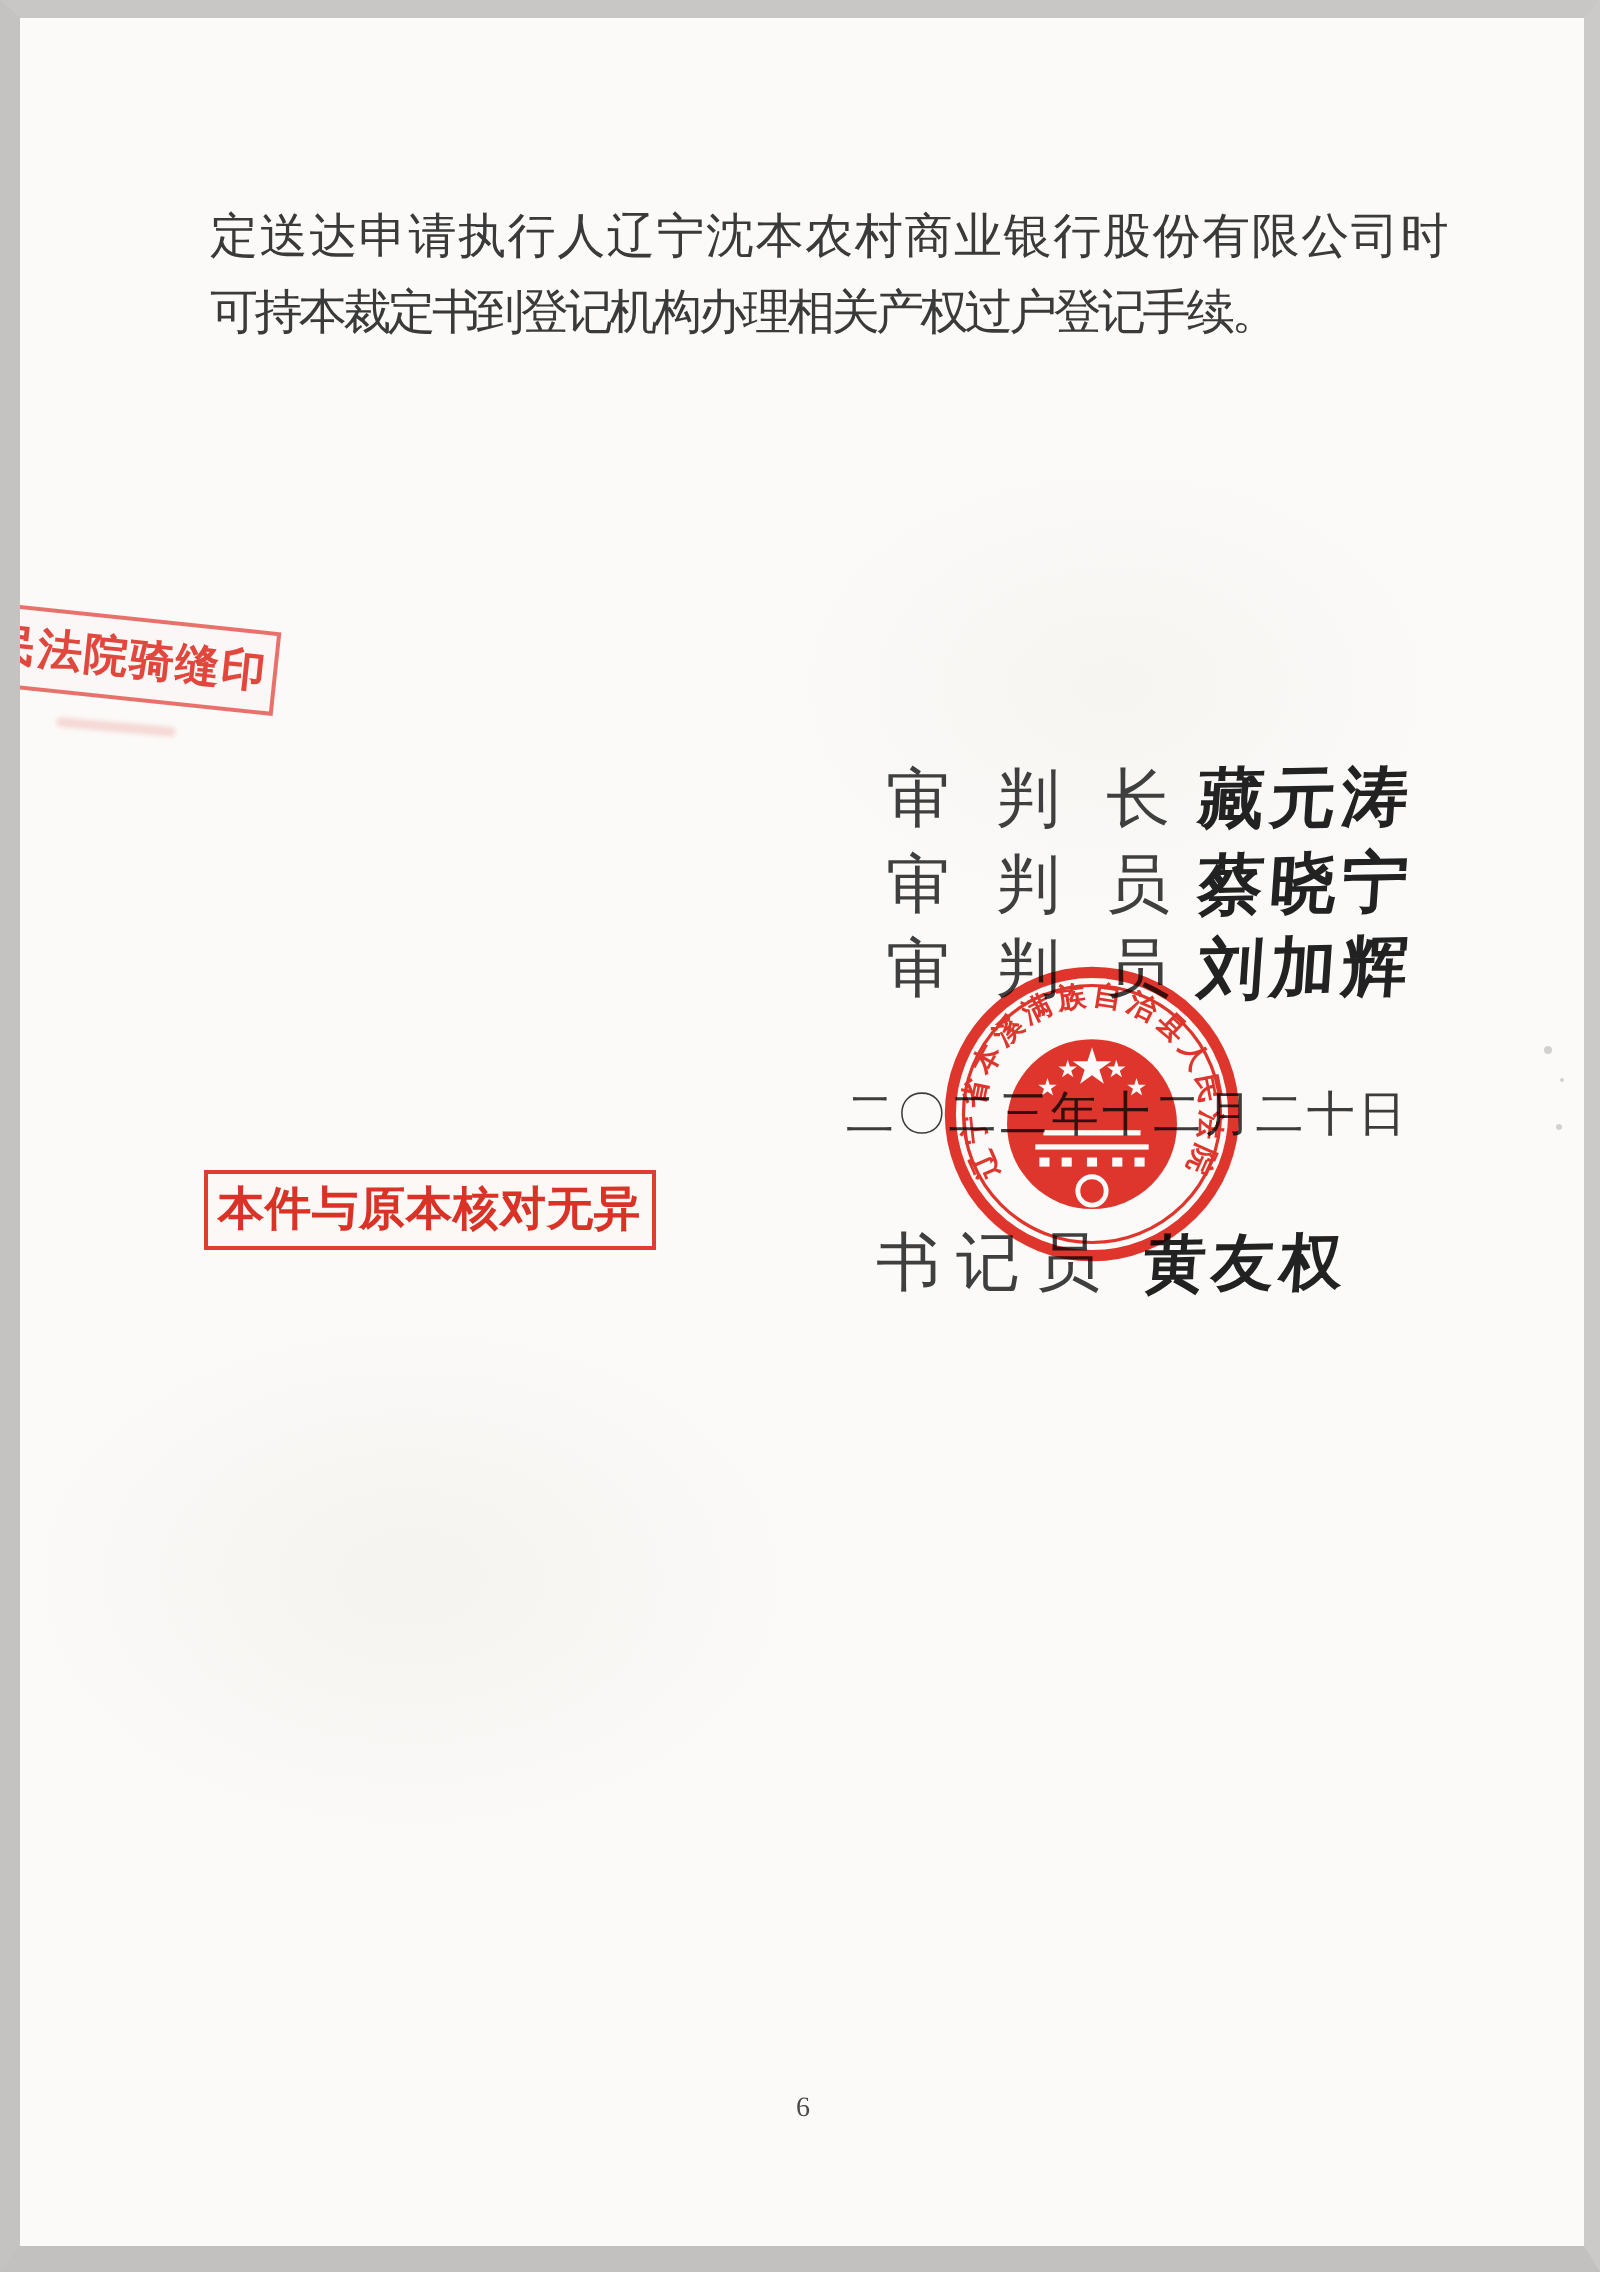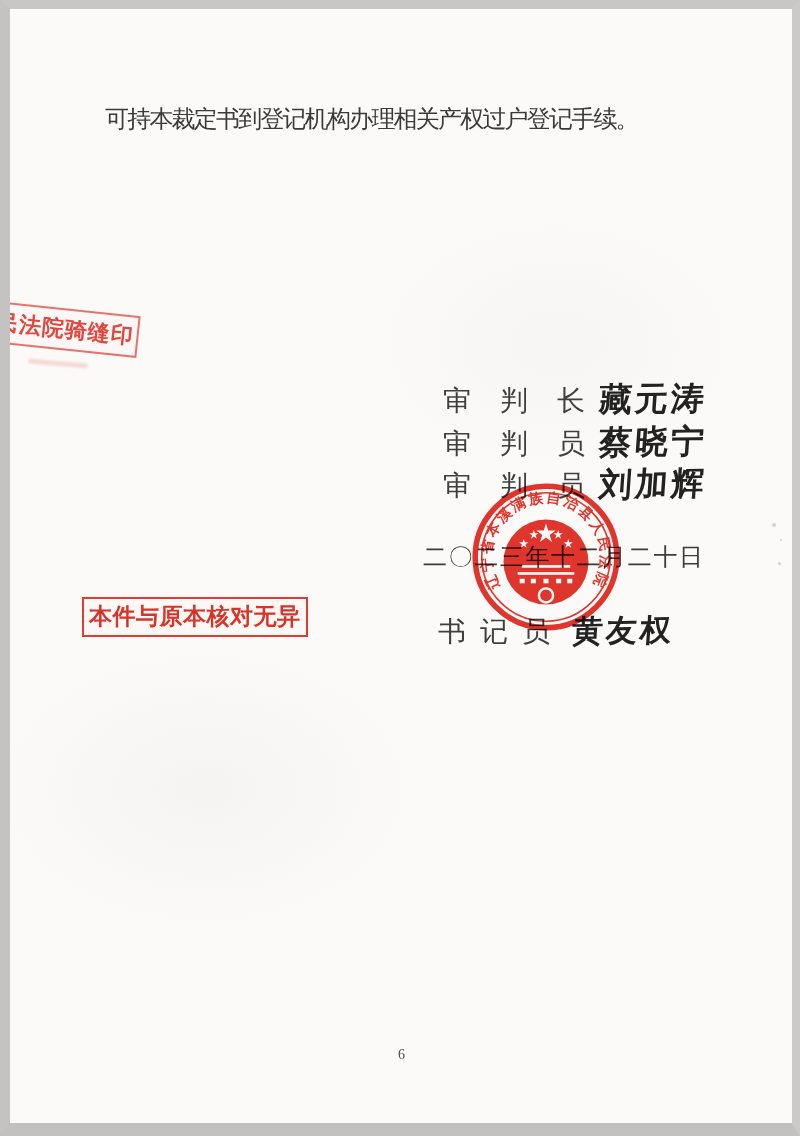--- a/index.html
+++ b/index.html
@@ -31,51 +31,51 @@
     border:2.5px solid rgba(225,70,60,.75);
     transform:rotate(6deg);
     color:#e0473d;font-weight:bold;font-size:22px;letter-spacing:1px;
     display:flex;align-items:center;justify-content:flex-end;
     padding-right:3px;white-space:nowrap;
     background:rgba(255,235,233,.15);
   }
   .smudge{left:18px;top:352px;width:60px;height:5px;background:rgba(232,120,112,.25);border-radius:3px;transform:rotate(5deg);filter:blur(1px);}
   
   .sigrow{white-space:nowrap;}
-  .role{display:inline-block;width:142px;text-align:justify;text-align-last:justify;font-size:28px;color:#3f3f3f;vertical-align:baseline;}
+  .role{display:inline-block;width:142px;text-align:justify;text-align-last:justify;font-size:32px;color:#3f3f3f;vertical-align:baseline;}
   .role-narrow{width:112px;}
   .handname{display:inline-block;margin-left:14px;font-size:33px;font-weight:bold;color:#222;transform:skewX(-5deg) rotate(-1deg);letter-spacing:3px;white-space:nowrap;}
   .row1{left:433px;top:368px;}
   .row2{left:433px;top:411px;}
   .row3{left:433px;top:453px;}
   .dateline{left:413px;top:532px;font-size:24px;letter-spacing:1.6px;color:#3c3c3c;white-space:nowrap;}
   .clerkrow{left:428px;top:601px;}
   .clerkrow .handname{font-size:31px;margin-left:22px;}
   
   .verify-stamp{
-    left:72px;top:576px;
+    left:92px;top:576px;
     border:2.5px solid #e03c31;
     color:#d93328;font-weight:bold;font-size:23px;letter-spacing:.5px;
     padding:2px 5px 3px 5px;white-space:nowrap;
     background:rgba(255,240,238,.1);
-    margin-top:12px;
   }
   
   .seal{left:450px;top:462px;width:172px;height:172px;mix-blend-mode:multiply;opacity:.92;}
   .seal text{font-family:"Liberation Serif","DejaVu Serif",serif;}
   
   .pagenum{left:0;top:1038px;width:784px;text-align:center;font-size:14px;color:#4c4c4c;letter-spacing:1px;}
   .speck{background:#d2d1cf;border-radius:50%;}
 </style>
 </head>
 <body>
 
 <div class="scan">
 
   <div class="abs bodytext">
+    <div class="line">定送达申请执行人辽宁沈本农村商业银行股份有限公司时</div>
     <div class="line l4">可持本裁定书到登记机构办理相关产权过户登记手续。</div>
   </div>
 
   <div class="abs seam-stamp">
     <span>民法院骑缝印</span>
   </div>
   <div class="abs smudge"></div>
 
   <div class="abs sigrow row1">
     <span class="role">审判长</span><span class="handname">藏元涛</span>

